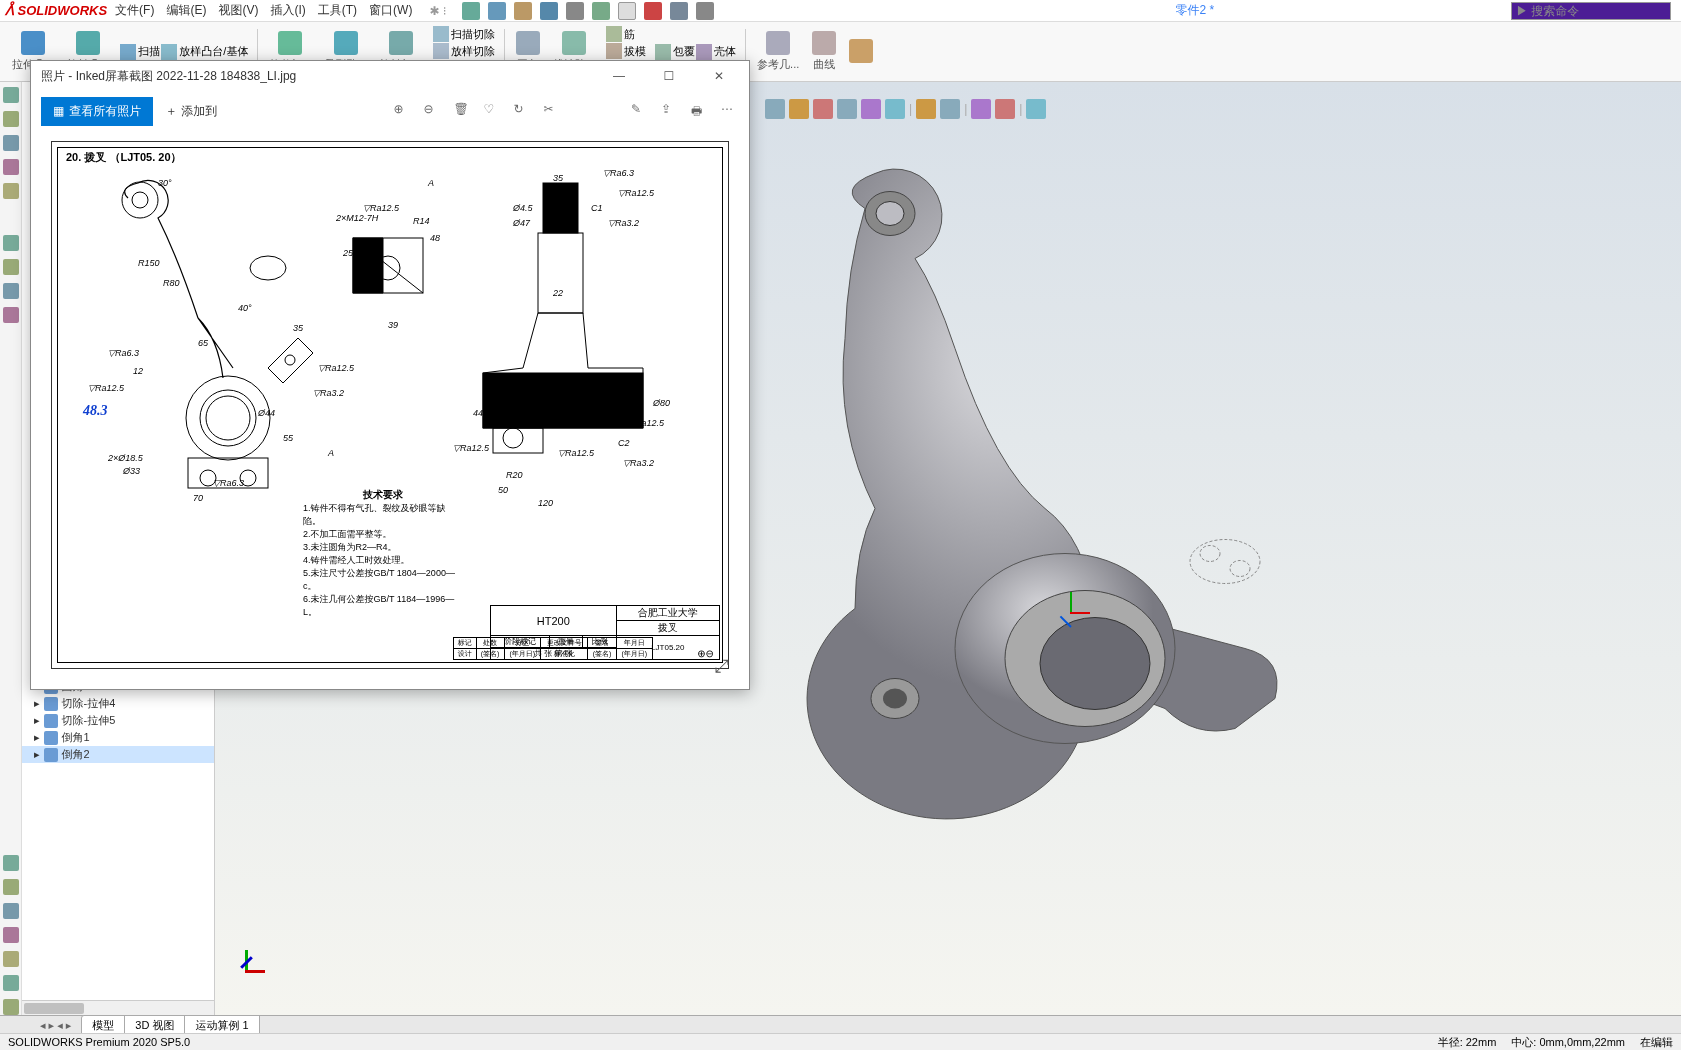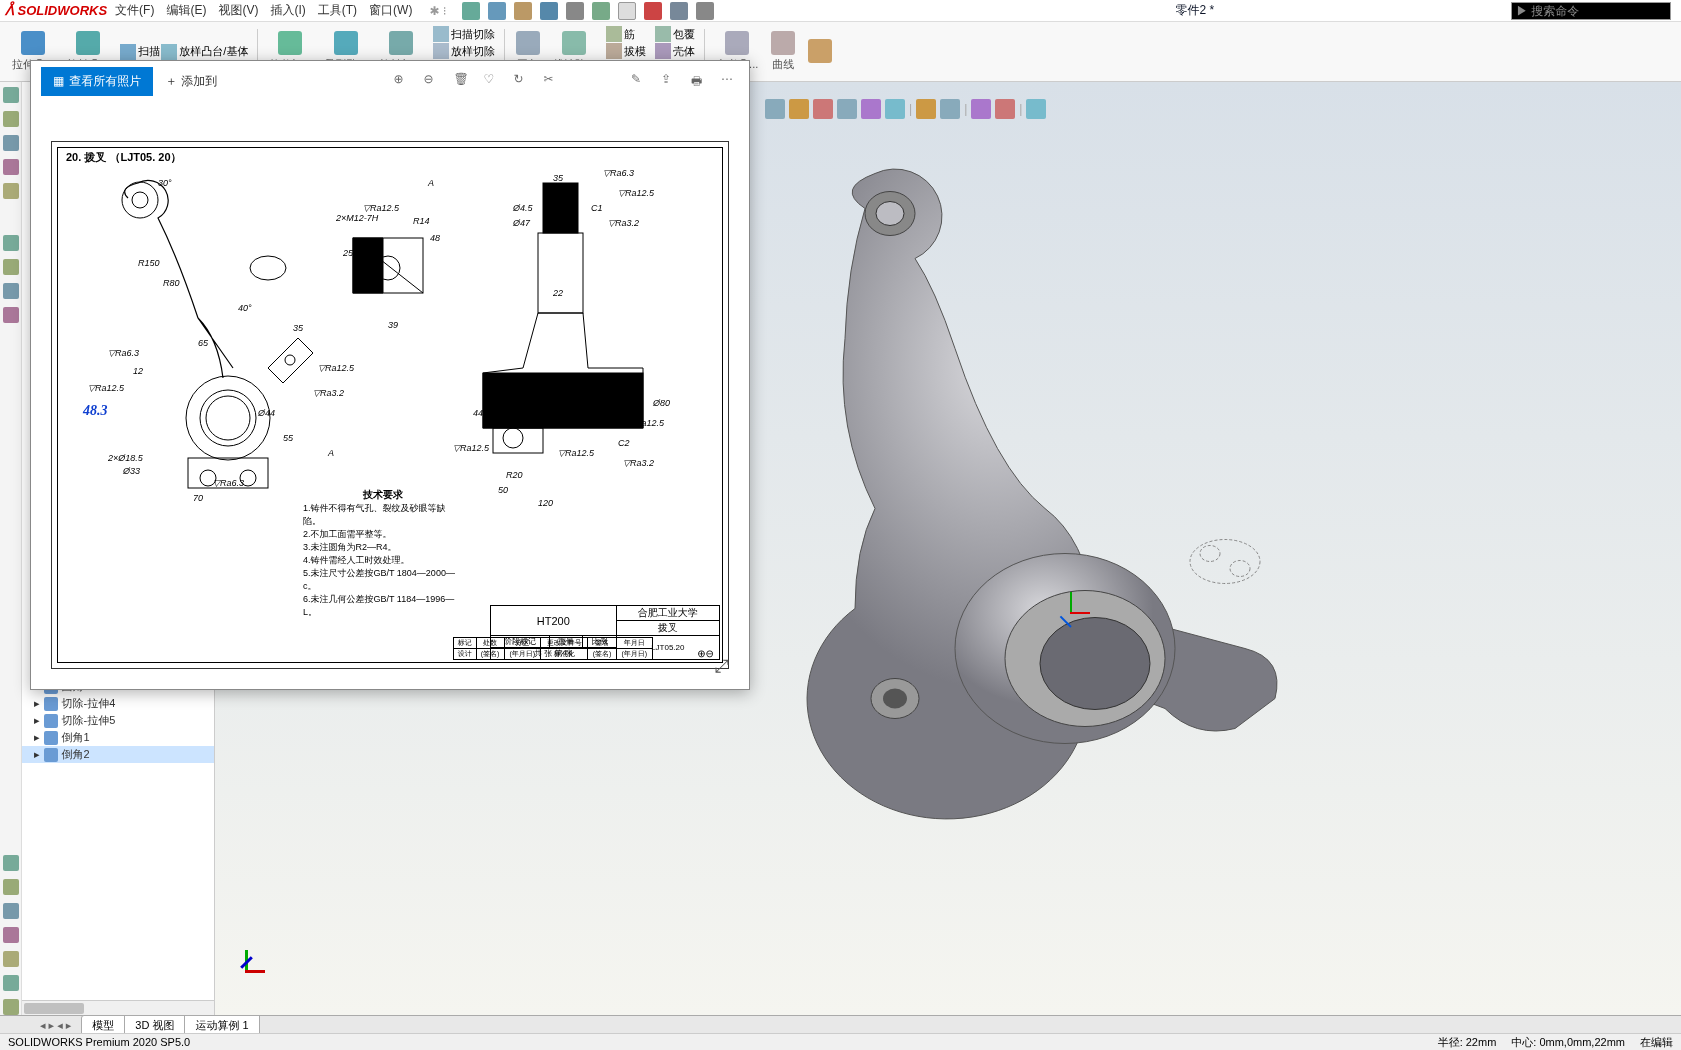--- a/index.html
+++ b/index.html
@@ -2,22 +2,22 @@
 <html><head>
 <meta charset="utf-8">
 <style>
 * { margin:0; padding:0; box-sizing:border-box; font-family:"Microsoft YaHei",Arial,sans-serif; }
 body { width:1681px; height:1050px; background:#f0f0f0; overflow:hidden; position:relative; font-size:12px; }
 .menubar { height:22px; background:#fff; display:flex; align-items:center; padding:0 5px; border-bottom:1px solid #ddd; }
 .logo { color:#d40000; font-weight:bold; font-style:italic; font-size:13px; margin-right:8px; }
 .menubar span.menuitem { margin-right:12px; color:#333; cursor:pointer; }
 .menubar .quick { margin-left:15px; display:flex; gap:8px; align-items:center; }
 .qicon { width:18px; height:18px; display:inline-block; background:#888; border-radius:2px; }
-.doctitle { margin-left:auto; margin-right:auto; color:#0f172a;text-align:center; }
-.searchbox { width:160px; height:18px; border:1px solid #999; padding:0 4px; color:#888; position:absolute; right:10px; top:2px; background:#000000; }
+.doctitle { margin-left:auto; margin-right:auto; color:#3b82f6;text-align:center; }
+.searchbox { width:160px; height:18px; border:1px solid #999; padding:0 4px; color:#888; position:absolute; right:10px; top:2px; background:#4c1d95; }
 .ribbon { height:60px; background:#f8f8f8; border-bottom:1px solid #ccc; display:flex; gap:5px; padding:2px 8px; }
 .rgroup { display:flex; flex-direction:column; align-items:center; justify-content:center; padding:0 4px; font-size:11px; color:#555; }
 .rgroup .ricon { width:24px; height:24px; background:#5a8fc0; border-radius:3px; margin-bottom:2px; }
 .rline { display:flex; gap:2px; align-items:center; }
 .leftcol { position:absolute; left:0; top:82px; width:215px; bottom:35px; background:#fff; border-right:1px solid #ccc; display:flex; flex-direction:column; }
 .lefttool { width:22px; background:#f4f4f4; border-right:1px solid #ddd; position:absolute; left:0; top:0; bottom:0; display:flex; flex-direction:column; gap:8px; padding-top:5px; align-items:center;}
 .ltic { width:16px; height:16px; background:#7a9; border-radius:2px; }
 .ltic.b { background:#9a7; } .ltic.c { background:#79a; } .ltic.d { background:#a79; } .ltic.e { background:#aa7; }
 .tree { position:absolute; left:22px; right:0; top:0; bottom:15px; overflow:hidden; }
 .treeitems { padding:2px 0; }
@@ -146,21 +146,21 @@
   <div style="display:flex;flex-direction:column;gap:1px;padding:2px">
     <div class="rline">
         <span class="ricon" style="width:16px;height:16px;background:#ab9"></span>
         <span style="font-size:11px">筋</span>
       </div>
     <div class="rline">
         <span class="ricon" style="width:16px;height:16px;background:#ba9"></span>
         <span style="font-size:11px">拔模</span>
       </div>
   </div>
-  <div style="display:flex;flex-direction:column;gap:1px;padding:2px">
+  <div style="display:flex;gap:1px;padding:2px">
     <div class="rline">
         <span class="ricon" style="width:16px;height:16px;background:#9ba"></span>
         <span style="font-size:11px">包覆</span>
       </div>
     <div class="rline">
         <span class="ricon" style="width:16px;height:16px;background:#a9b"></span>
         <span style="font-size:11px">壳体</span>
       </div>
   </div>
   <div style="width:1px;background:#ccc;margin:5px 2px"></div>
@@ -301,20 +301,28 @@
 <div class="statusbar">
   <span>SOLIDWORKS Premium 2020 SP5.0</span>
   <div class="right">
     <span>半径: 22mm</span>
     <span>中心: 0mm,0mm,22mm</span>
     <span>在编辑</span>
   </div>
 </div>
 
 <div class="photowin">
+  <div class="ptitle">
+    <span>照片 - Inked屏幕截图 2022-11-28 184838_LI.jpg</span>
+    <div class="sp">
+      <div class="winbtn">—</div>
+      <div class="winbtn">☐</div>
+      <div class="winbtn">✕</div>
+    </div>
+  </div>
   <div class="ptool">
     <div class="viewall">▦ <span>查看所有照片</span></div>
     <div class="addbtn">＋ <span>添加到</span></div>
     <div class="pspace"></div>
     <span class="pic">⊕</span>
     <span class="pic">⊖</span>
     <span class="pic">🗑</span>
     <span class="pic">♡</span>
     <span class="pic">↻</span>
     <span class="pic">✂</span>

